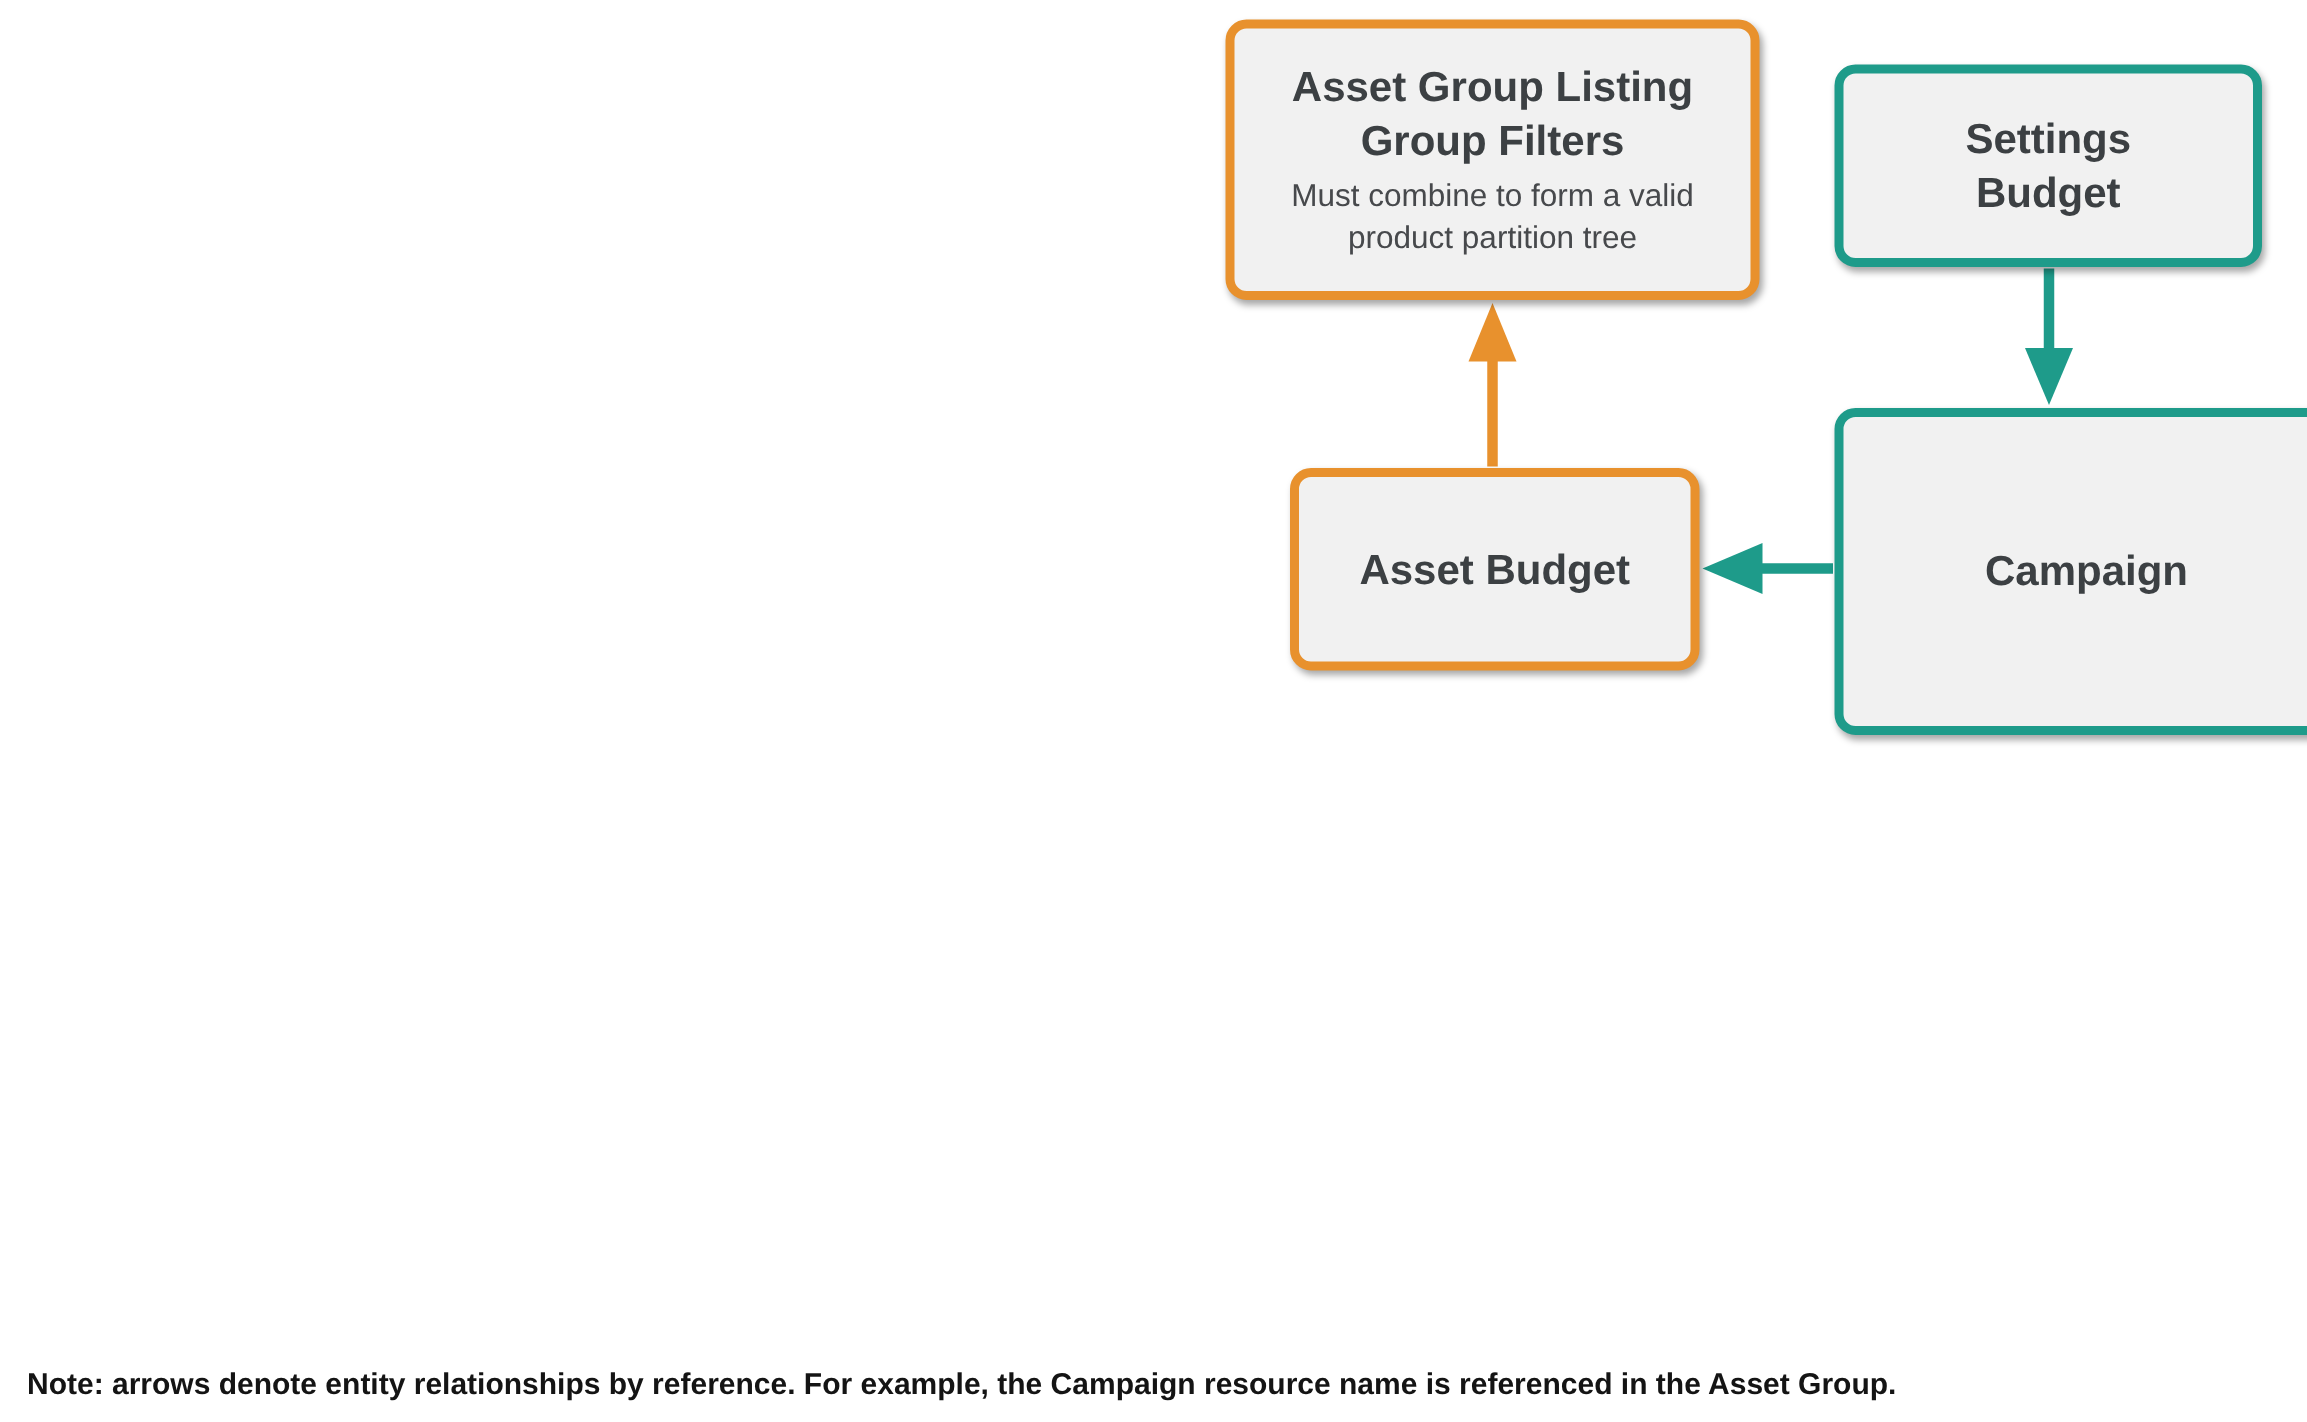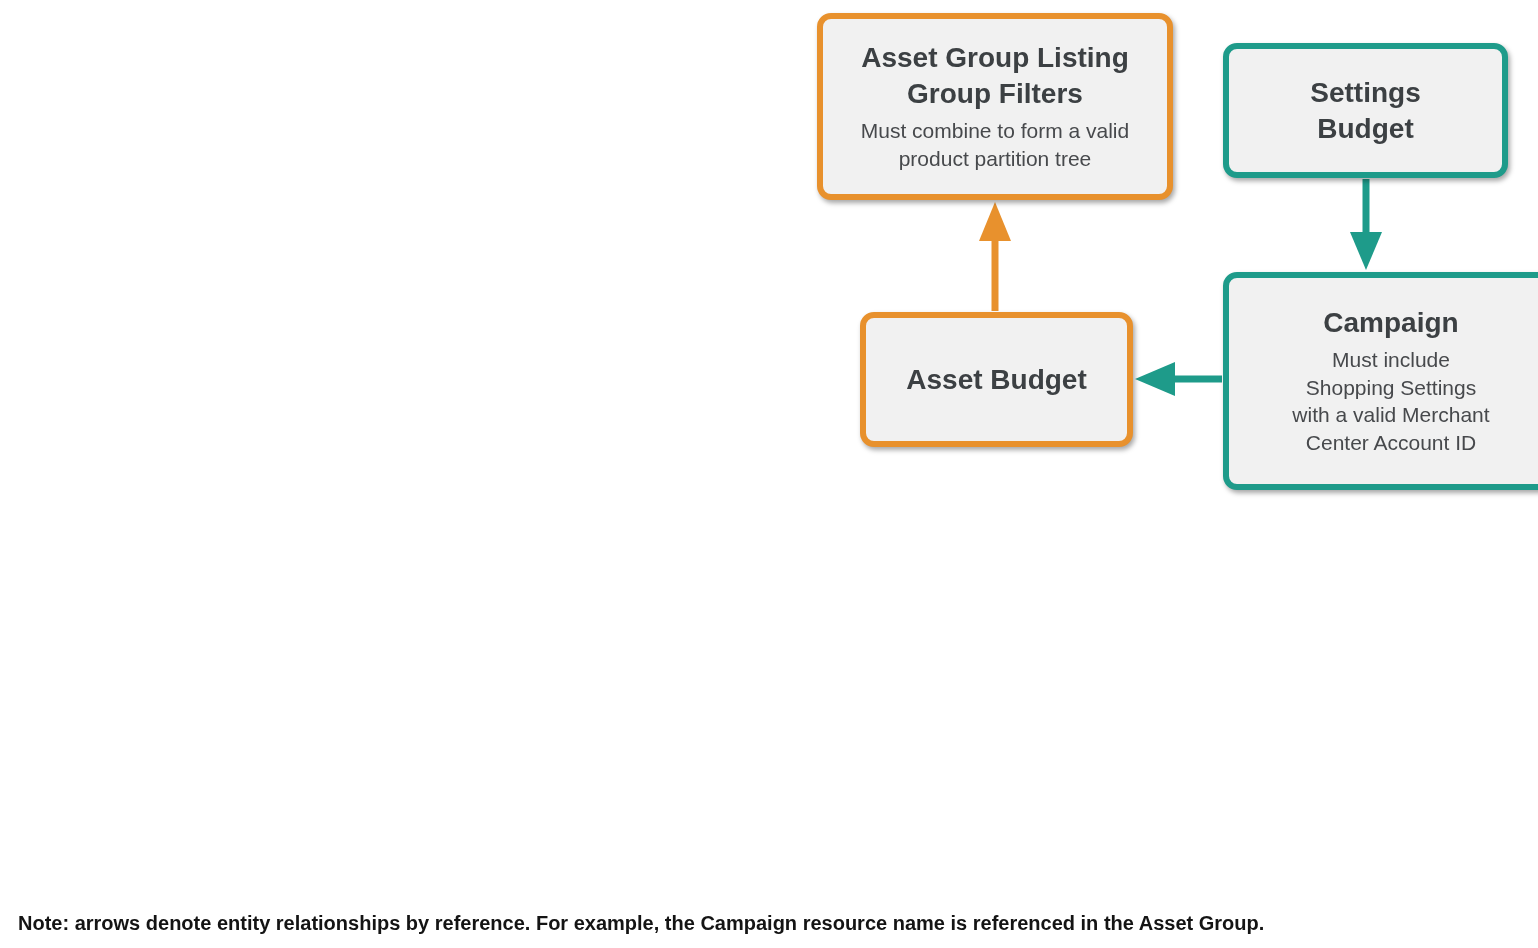--- a/index.html
+++ b/index.html
@@ -103,21 +103,20 @@
     <div class="node-title">Asset Group Listing Group Filters</div>
     <div class="node-subtitle">Must combine to form a valid product partition tree</div>
   </div>
 
   <div class="node teal" id="node-budget">
     <div class="node-title">Settings Budget</div>
   </div>
 
   <div class="node teal" id="node-campaign">
     <div class="node-title">Campaign</div>
-    <div class="node-subtitle">Must include Shopping Settings with a valid Merchant Center Account ID</div>
   </div>
 
   <div class="node orange" id="node-asset">
     <div class="node-title">Asset Budget</div>
   </div>
 
   <div class="note">Note: arrows denote entity relationships by reference. For example, the Campaign resource name is referenced in the Asset Group.</div>
 
 </div>
 

